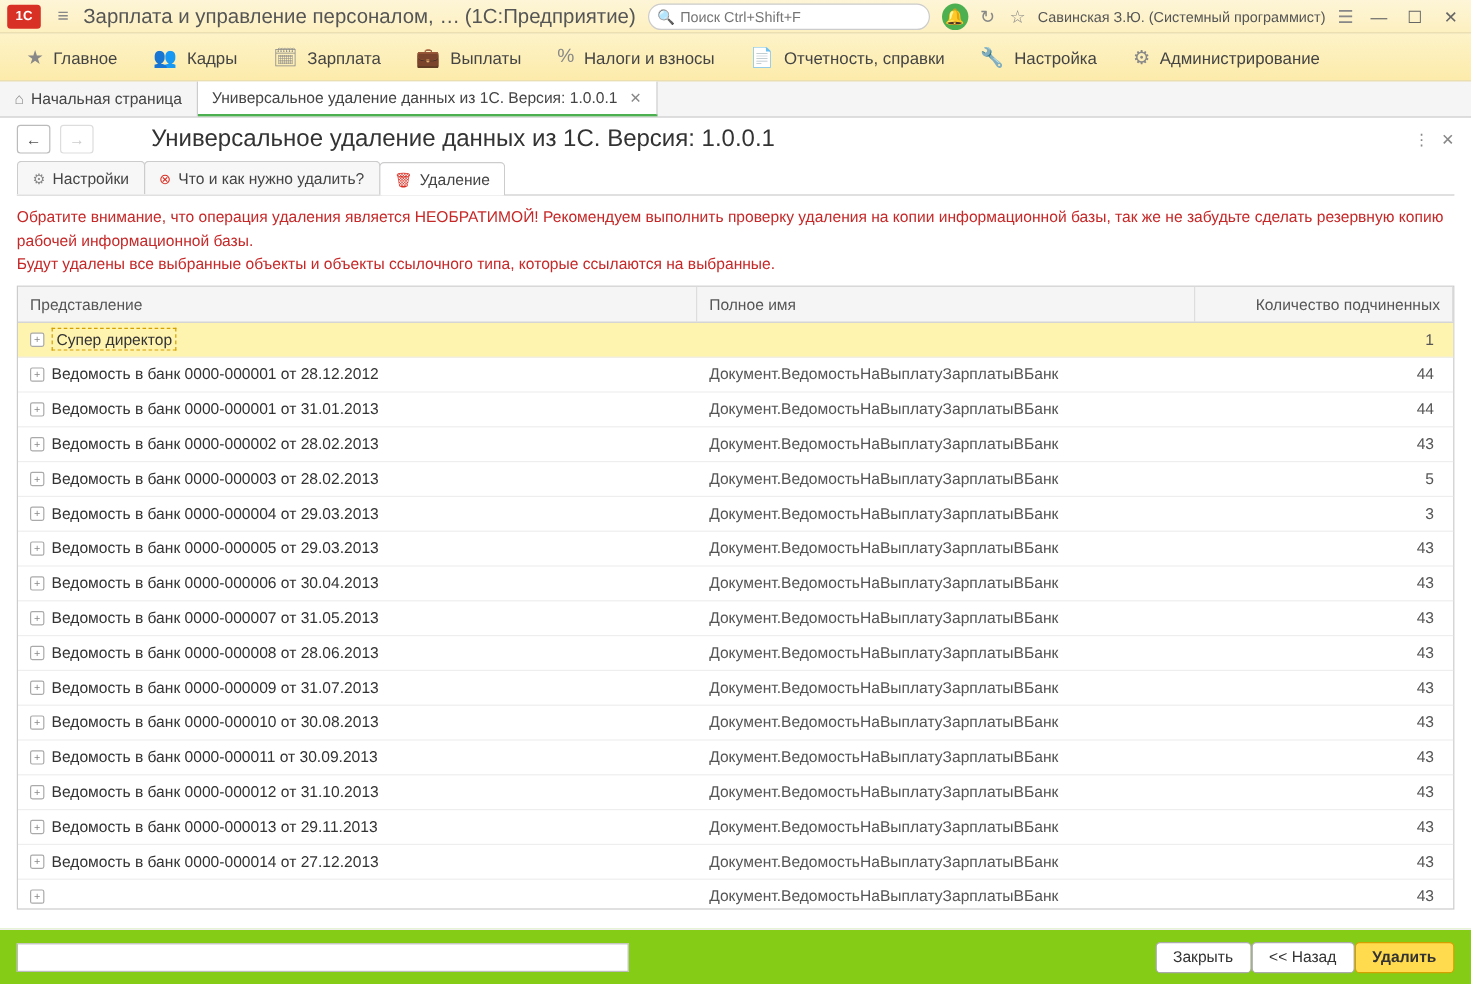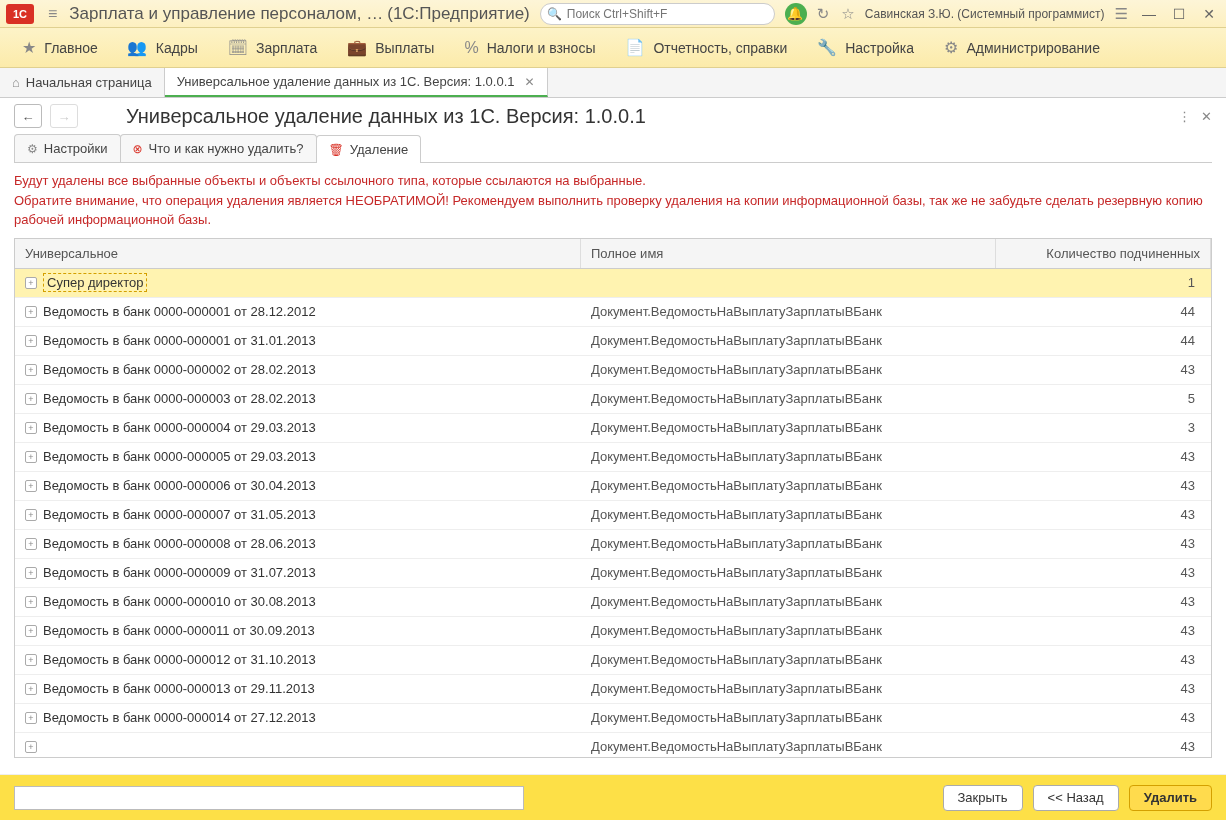--- a/index.html
+++ b/index.html
@@ -62,21 +62,21 @@
 .row { display: flex; height: 29px; border-bottom: 1px solid #eee; align-items: center; font-size: 13px; }
 .row.selected { background: #fff3b0; }
 .row.selected .cell1-text { border: 1px dashed #d4a000; padding: 1px 3px; }
 .cell { padding: 0 10px; display: flex; align-items: center; }
 .cell1 { width: 566px; gap: 6px; }
 .cell2 { width: 415px; color: #555; }
 .cell3 { flex: 1; justify-content: flex-end; padding-right: 16px; color: #555; }
 .expand-ico { width: 12px; height: 12px; border: 1px solid #aaa; display: flex; align-items: center; justify-content: center; font-size: 9px; color: #888; border-radius: 2px; background: #fff; }
 
 
-.bottombar { position: absolute; bottom: 0; left: 0; right: 0; height: 46px; display: flex; align-items: center; padding: 0 14px; gap: 10px; background: #fde047; border-top: 1px solid #eee; }
+.bottombar { position: absolute; bottom: 0; left: 0; right: 0; height: 46px; display: flex; align-items: center; padding: 0 14px; background: #84cc16; border-top: 1px solid #eee; }
 .bottom-input { flex: 0 0 510px; height: 24px; border: 1px solid #bbb; background: #fff; }
 .btn { height: 26px; padding: 0 14px; border: 1px solid #aaa; background: #fff; border-radius: 4px; cursor: pointer; font-size: 13px; color: #333; }
 .btn.primary { background: #ffdb4d; border-color: #d4a000; font-weight: bold; }
 .spacer { flex: 1; }
 
 ::-webkit-scrollbar { width: 14px; }
 ::-webkit-scrollbar-track { background: #f0f0f0; }
 ::-webkit-scrollbar-thumb { background: #c8c8c8; border-radius: 3px; }
 </style>
 </head>
@@ -169,27 +169,27 @@
       <span>Что и как нужно удалить?</span>
     </div>
     <div class="subtab active">
       <span class="subtab-ico red">🗑</span>
       <span>Удаление</span>
     </div>
   </div>
 
 <div class="content">
   <div class="warning">
+    <div>Обратите внимание, что операция удаления является НЕОБРАТИМОЙ! Рекомендуем выполнить проверку удаления на копии информационной базы, так же не забудьте сделать резервную копию рабочей информационной базы.</div>
     <div>Будут удалены все выбранные объекты и объекты ссылочного типа, которые ссылаются на выбранные.</div>
-    <div>Обратите внимание, что операция удаления является НЕОБРАТИМОЙ! Рекомендуем выполнить проверку удаления на копии информационной базы, так же не забудьте сделать резервную копию рабочей информационной базы.</div>
   </div>
 
   <div class="table-wrap">
     <div class="table-head">
-      <div class="th th1">Универсальное</div>
+      <div class="th th1">Представление</div>
       <div class="th th2">Полное имя</div>
       <div class="th th3">Количество подчиненных</div>
     </div>
     <div class="table-body" id="tablebody">
         <div class="row selected">
           <div class="cell cell1">
             <span class="expand-ico">+</span>
             <span class="cell1-text">Супер директор</span>
           </div>
           <div class="cell cell3">1</div>

